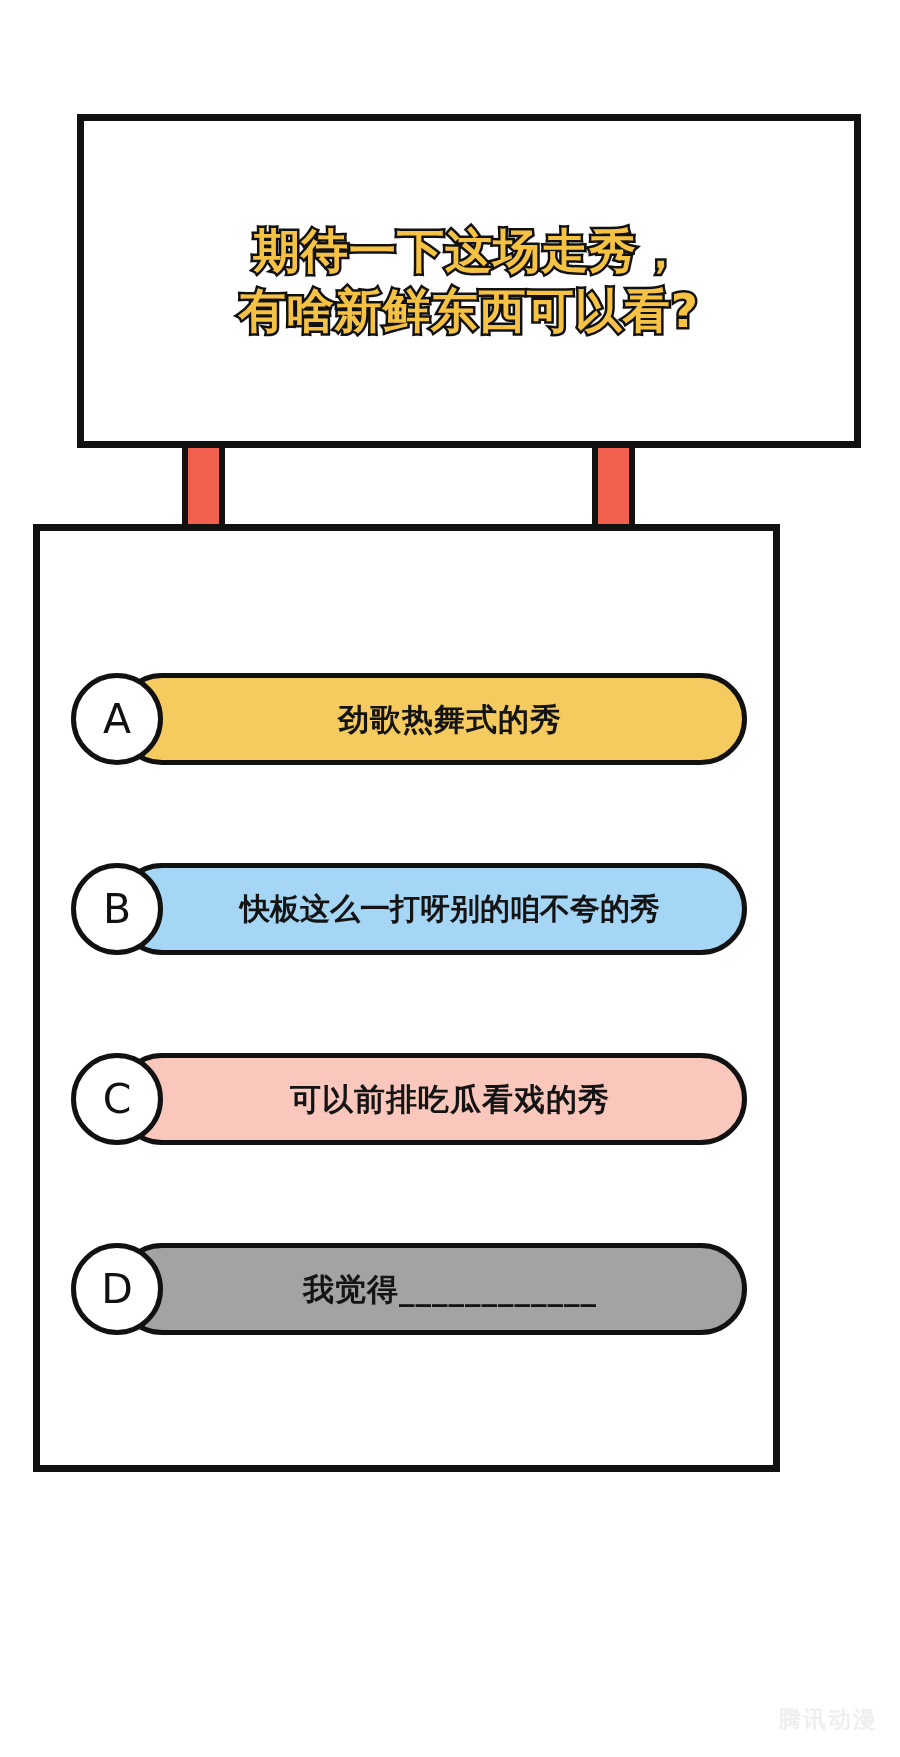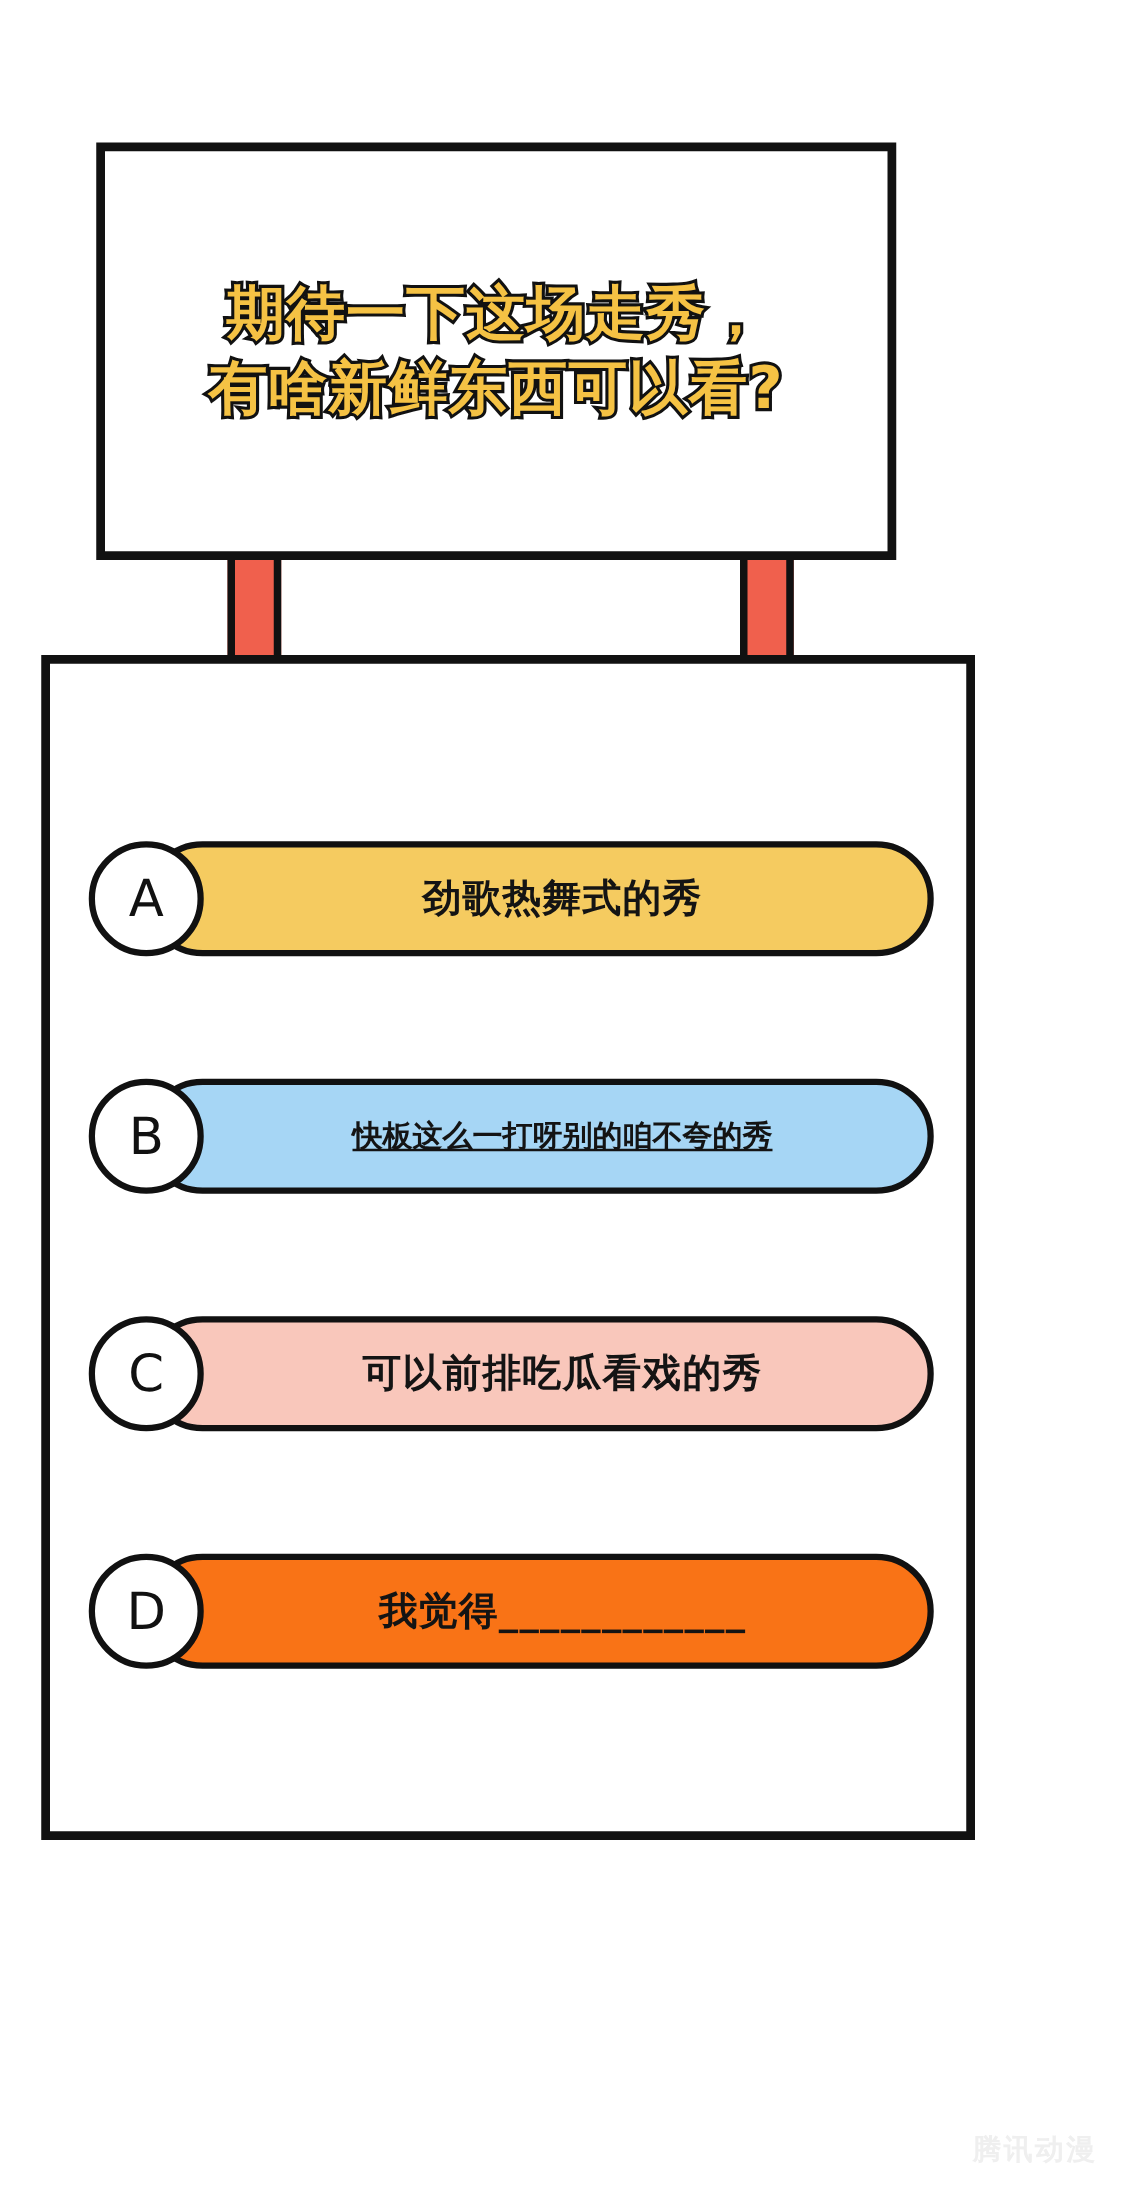--- a/index.html
+++ b/index.html
@@ -13,21 +13,21 @@
     position: relative;
     overflow: hidden;
     font-family: "DejaVu Sans", "Liberation Sans", sans-serif;
   }
 
   
   #sign-board {
     position: absolute;
     left: 77px;
     top: 114px;
-    width: 640px;
+    width: 784px;
     height: 334px;
     background: #ffffff;
     border: 7px solid #111111;
     box-sizing: border-box;
     display: flex;
     flex-direction: column;
     align-items: center;
     justify-content: center;
     z-index: 3;
   }
@@ -119,21 +119,21 @@
     z-index: 4;
   }
   .option-text {
     font-size: 31px;
     font-weight: 600;
     color: #141414;
     letter-spacing: 1px;
     white-space: nowrap;
     line-height: 1;
   }
-  .option-text.small { font-size: 24px; letter-spacing: 0px; text-decoration: underline; }
+  .option-text.small { font-size: 30px; letter-spacing: 0px; }
 
   
   #watermark {
     position: absolute;
     right: 22px;
     bottom: 22px;
     font-size: 23px;
     font-weight: 700;
     letter-spacing: 2px;
     color: #efefef;
@@ -168,21 +168,21 @@
   </div>
 
   <div class="option-row" id="option-row-2">
     <div class="option-pill" style="background: rgb(249, 199, 187); border-color: rgb(17, 17, 17); text-align: center;">
       <span class="option-text">可以前排吃瓜看戏的秀</span>
     </div>
     <div class="option-letter">C</div>
   </div>
 
   <div class="option-row" id="option-row-3">
-    <div class="option-pill" style="background: #f97316; border-color: rgb(17, 17, 17);">
+    <div class="option-pill" style="background: #a3a3a3; border-color: rgb(17, 17, 17);">
       <span class="option-text">我觉得____________</span>
     </div>
     <div class="option-letter">D</div>
   </div>
 
 </div>
 
 <div id="watermark">腾讯动漫</div>
 
 </body></html>

